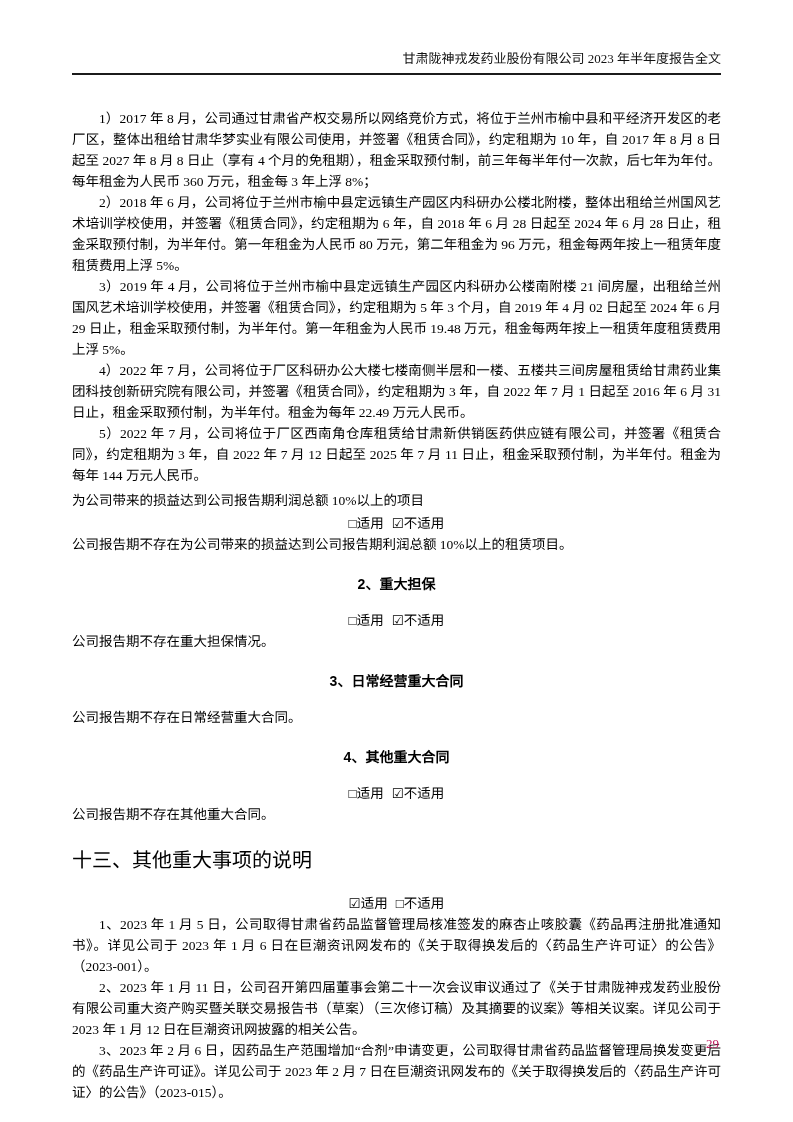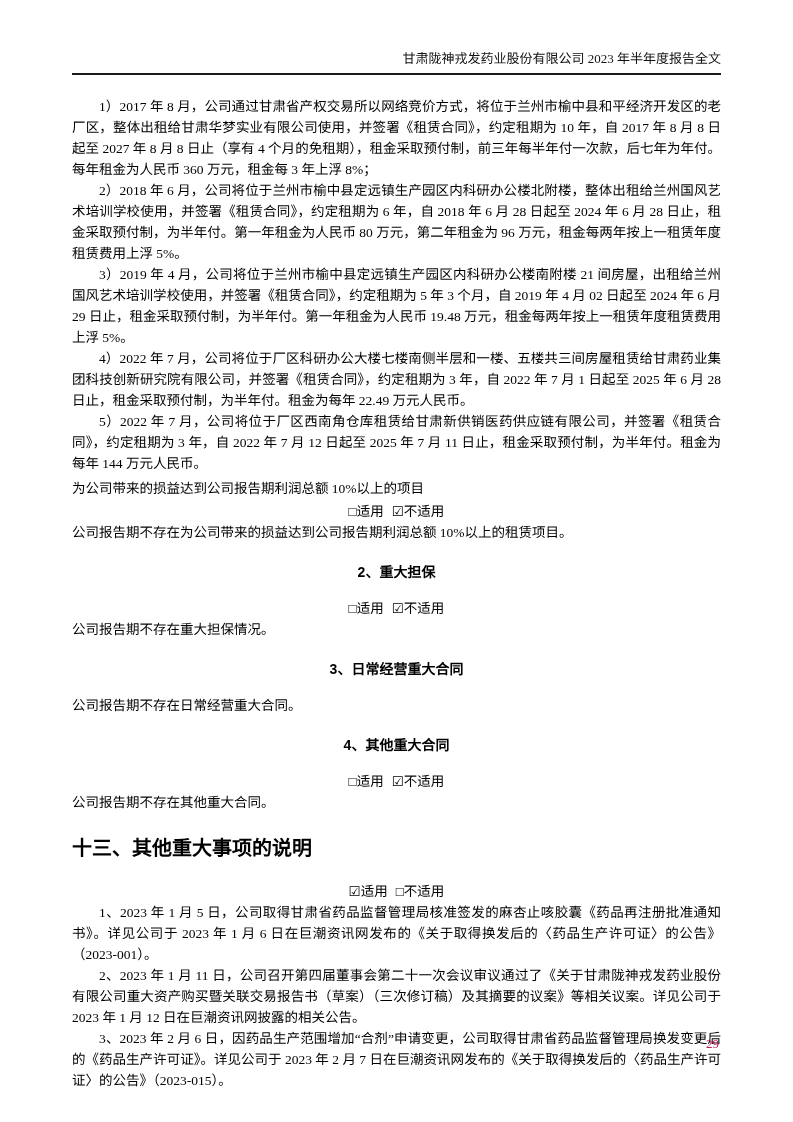--- a/index.html
+++ b/index.html
@@ -21,21 +21,21 @@
     right: 72px;
     text-align: right;
     font-size: 13px;
     line-height: 17px;
     padding-bottom: 6px;
     border-bottom: 2.5px solid #1b1b1b;
     color: #111;
   }
   .content {
     position: absolute;
-    top: 96px;
+    top: 108px;
     left: 72px;
     right: 72px;
     font-size: 13.5px;
     line-height: 21px;
     text-align: justify;
   }
   .content p {
     margin: 0;
     text-indent: 2em;
   }
@@ -52,21 +52,21 @@
     font-size: 14px;
     line-height: 18px;
     font-weight: bold;
     margin: 20px 0 17px 0;
     text-align: center;
   }
   h2.chapter-heading {
     font-family: "Liberation Sans", "DejaVu Sans", sans-serif;
     font-size: 20px;
     line-height: 23px;
-    font-weight: bold;
+    font-weight: normal;
     margin: 24px 0 21px 0;
     text-align: left;
   }
   .footer-pagenum {
     position: absolute;
     top: 1036px;
     right: 74px;
     font-size: 13px;
     color: #be185d;
   }
@@ -78,21 +78,21 @@
 
   <div class="header">
     <span>甘肃陇神戎发药业股份有限公司 2023 年半年度报告全文</span>
   </div>
 
   <div class="content">
 
     <p>1）2017 年 8 月，公司通过甘肃省产权交易所以网络竞价方式，将位于兰州市榆中县和平经济开发区的老厂区，整体出租给甘肃华梦实业有限公司使用，并签署《租赁合同》，约定租期为 10 年，自 2017 年 8 月 8 日起至 2027 年 8 月 8 日止（享有 4 个月的免租期），租金采取预付制，前三年每半年付一次款，后七年为年付。每年租金为人民币 360 万元，租金每 3 年上浮 8%；</p>
     <p>2）2018 年 6 月，公司将位于兰州市榆中县定远镇生产园区内科研办公楼北附楼，整体出租给兰州国风艺术培训学校使用，并签署《租赁合同》，约定租期为 6 年，自 2018 年 6 月 28 日起至 2024 年 6 月 28 日止，租金采取预付制，为半年付。第一年租金为人民币 80 万元，第二年租金为 96 万元，租金每两年按上一租赁年度租赁费用上浮 5%。</p>
     <p>3）2019 年 4 月，公司将位于兰州市榆中县定远镇生产园区内科研办公楼南附楼 21 间房屋，出租给兰州国风艺术培训学校使用，并签署《租赁合同》，约定租期为 5 年 3 个月，自 2019 年 4 月 02 日起至 2024 年 6 月 29 日止，租金采取预付制，为半年付。第一年租金为人民币 19.48 万元，租金每两年按上一租赁年度租赁费用上浮 5%。</p>
-    <p>4）2022 年 7 月，公司将位于厂区科研办公大楼七楼南侧半层和一楼、五楼共三间房屋租赁给甘肃药业集团科技创新研究院有限公司，并签署《租赁合同》，约定租期为 3 年，自 2022 年 7 月 1 日起至 2025 年 6 月 28 日止，租金采取预付制，为半年付。租金为每年 22.49 万元人民币。</p>
+    <p>4）2022 年 7 月，公司将位于厂区科研办公大楼七楼南侧半层和一楼、五楼共三间房屋租赁给甘肃药业集团科技创新研究院有限公司，并签署《租赁合同》，约定租期为 3 年，自 2022 年 7 月 1 日起至 2016 年 6 月 31 日止，租金采取预付制，为半年付。租金为每年 22.49 万元人民币。</p>
     <p>5）2022 年 7 月，公司将位于厂区西南角仓库租赁给甘肃新供销医药供应链有限公司，并签署《租赁合同》，约定租期为 3 年，自 2022 年 7 月 12 日起至 2025 年 7 月 11 日止，租金采取预付制，为半年付。租金为每年 144 万元人民币。</p>
 
     <p class="noindent profit-title">为公司带来的损益达到公司报告期利润总额 10%以上的项目</p>
     <p class="noindent checkbox-line">
       <span class="cb-first">□适用</span><span>☑不适用</span>
     </p>
     <p class="noindent">公司报告期不存在为公司带来的损益达到公司报告期利润总额 10%以上的租赁项目。</p>
 
     <h3 class="sec-heading">2、重大担保</h3>
     <p class="noindent checkbox-line">

